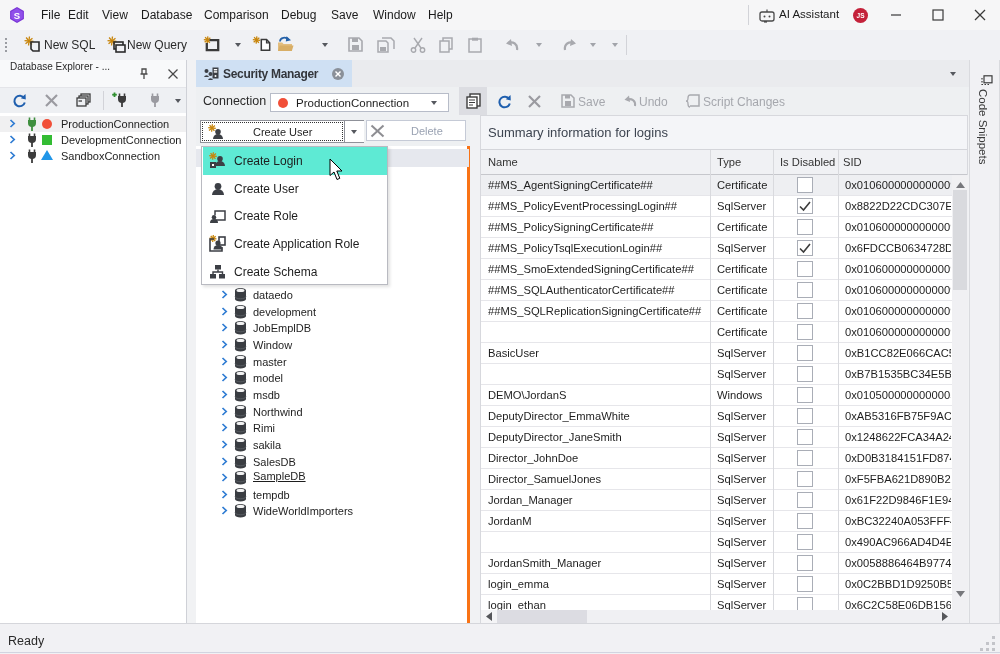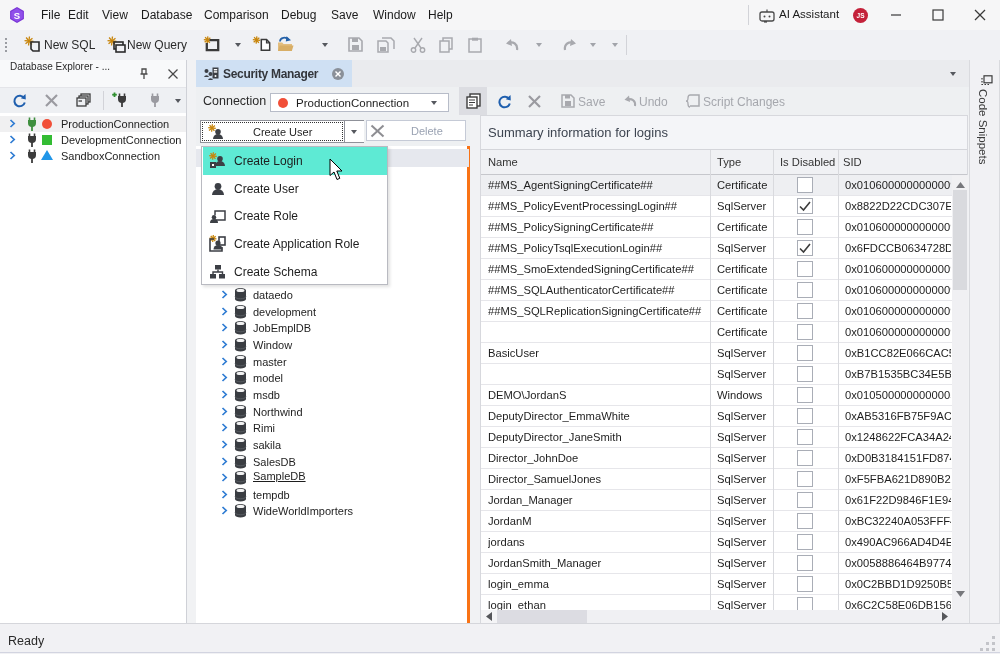--- a/index.html
+++ b/index.html
@@ -692,21 +692,20 @@
         <div class="gr" style="top:336px;">
           <span class="c1">JordanM</span>
           <span class="c2">SqlServer</span>
           <span class="c3"></span>
           <span class="c4">0xBC32240A053FFF42F345</span>
           <div class="colline" style="left:229px; height:21px;"></div>
           <div class="colline" style="left:292px; height:21px;"></div>
           <div class="colline" style="left:357px; height:21px;"></div>
         </div>
         <div class="gr" style="top:357px;">
-          <span class="c1">jordans</span>
           <span class="c2">SqlServer</span>
           <span class="c3"></span>
           <span class="c4">0x490AC966AD4D4E4A3456</span>
           <div class="colline" style="left:229px; height:21px;"></div>
           <div class="colline" style="left:292px; height:21px;"></div>
           <div class="colline" style="left:357px; height:21px;"></div>
         </div>
         <div class="gr" style="top:378px;">
           <span class="c1">JordanSmith_Manager</span>
           <span class="c2">SqlServer</span>

